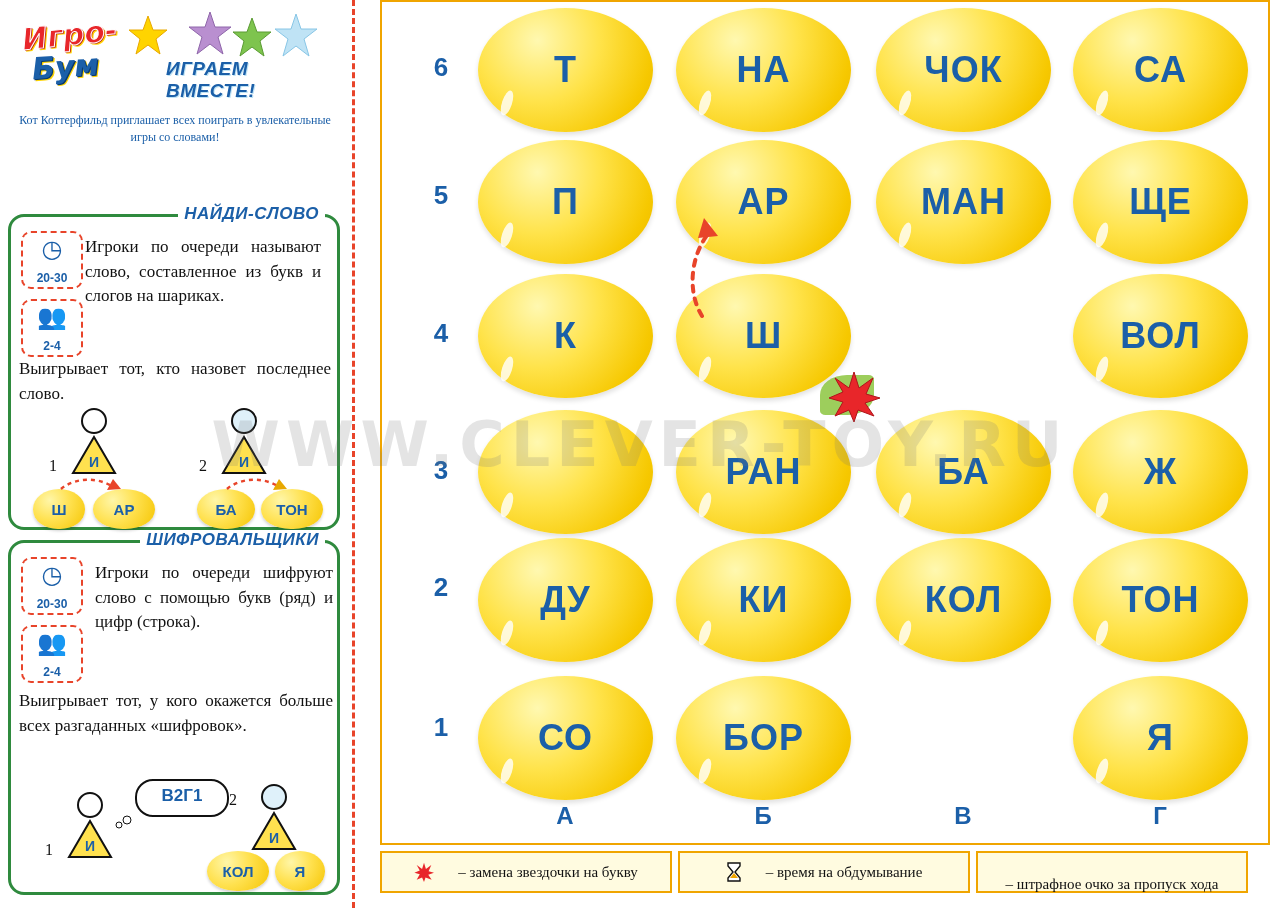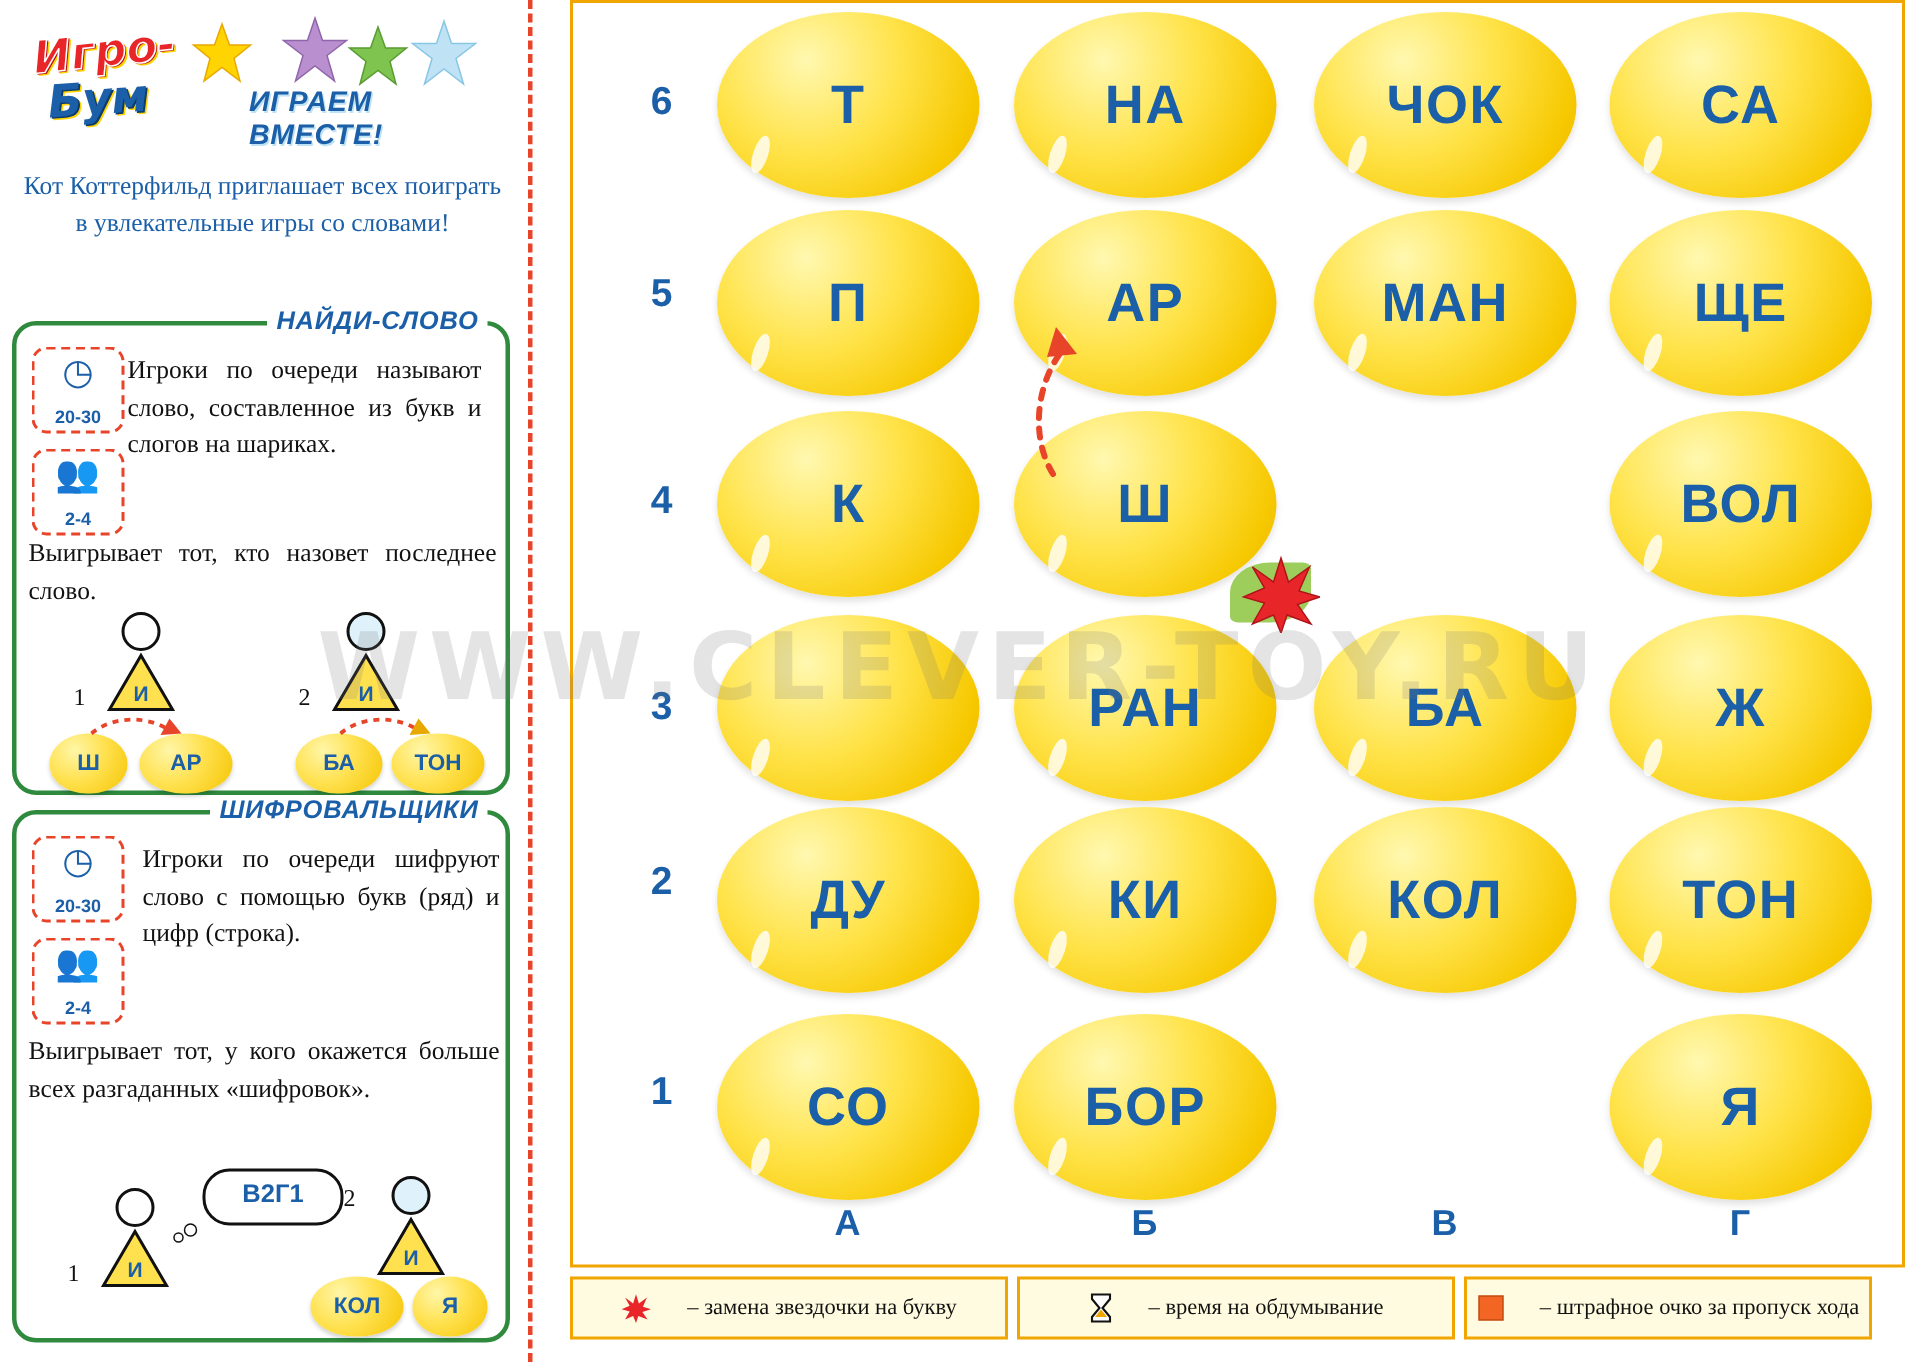--- a/index.html
+++ b/index.html
@@ -69,21 +69,21 @@
     letter-spacing: 0.5px;
     text-shadow: 1px 1px 0 #bfe3f5;
   }
 
   #intro-text {
     position: absolute;
     left: 10px; top: 112px;
     width: 330px;
     text-align: center;
     color: #1b5fa8;
-    font-size: 17px;
+    font-size: 12px;
     line-height: 1.45;
     font-family: "Liberation Serif", serif;
   }
 
   .rule-card {
     position: absolute;
     left: 8px;
     width: 332px;
     border: 3px solid #2f8a3e;
     border-radius: 16px;
@@ -280,21 +280,21 @@
     align-items: center;
     justify-content: center;
     gap: 24px;
     margin-right: 6px;
     color: #111;
     font-size: 15px;
     font-family: "Liberation Serif", serif;
   }
   #legend-1 { width: 292px; }
   #legend-2 { width: 292px; }
-  #legend-3 { width: 272px; margin-right: 0; }
+  #legend-3 { width: 272px; margin-right: 0; flex-direction: column; }
 
   .legend-icon { font-size: 18px; line-height: 1; }
 
   
   #watermark {
     position: absolute;
     left: 0; top: 408px;
     width: 1280px;
     text-align: center;
     font-family: "DejaVu Sans", sans-serif;

